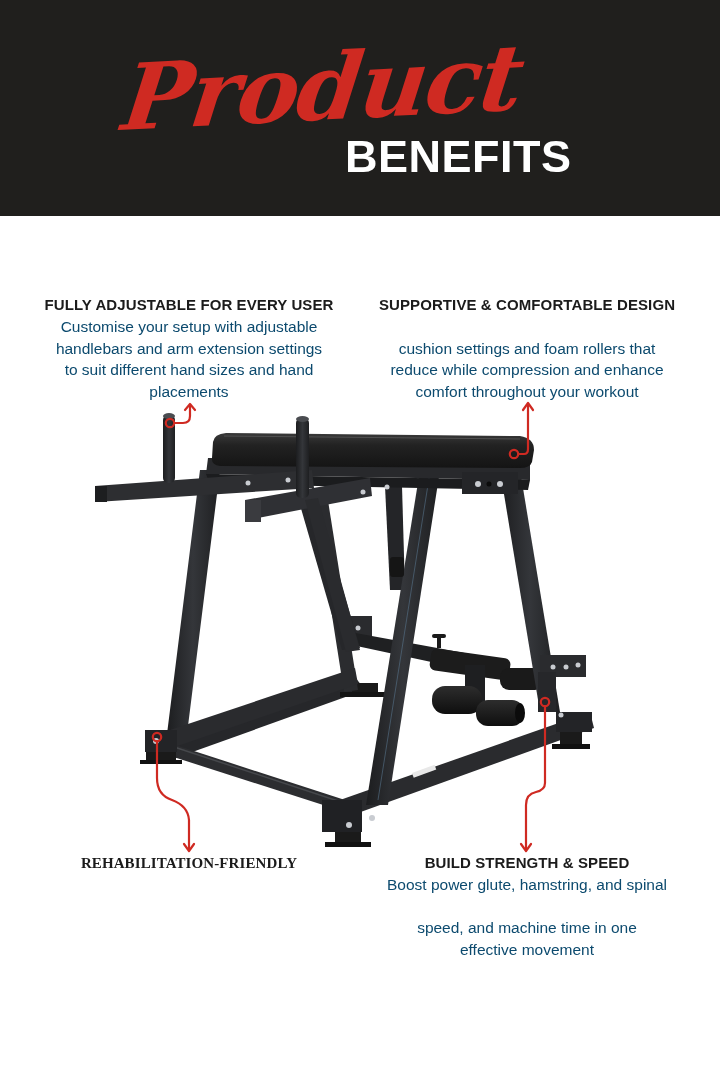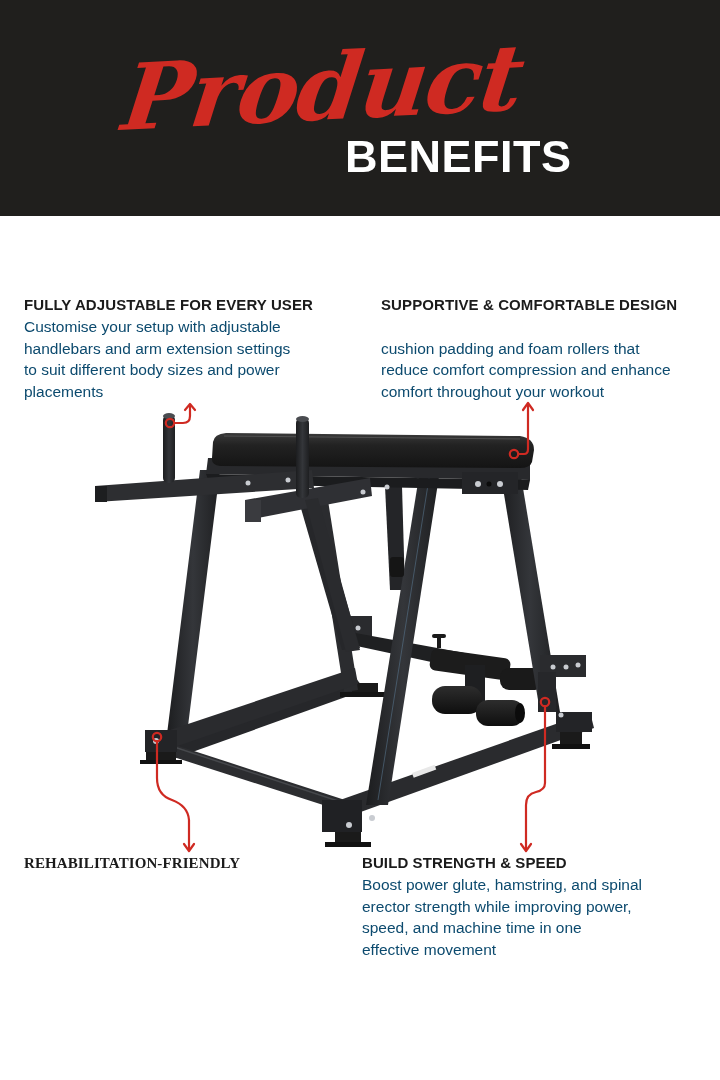--- a/index.html
+++ b/index.html
@@ -45,38 +45,38 @@
     font-weight: bold;
     font-size: 45px;
     line-height: 1;
     letter-spacing: 0.5px;
     color: #ffffff;
     white-space: nowrap;
   }
   .benefit {
     position: absolute;
     width: 330px;
-    text-align: left;
+    text-align: center;
   }
   .benefit h2 {
     margin: 0;
     font-size: 15px;
     font-weight: bold;
     line-height: 20px;
     color: #1b1b1b;
     letter-spacing: 0.1px;
   }
   .benefit p {
     margin: 1px 0 0 0;
     font-size: 15.5px;
     line-height: 21.7px;
     color: #0c4a6e;
   }
   #benefit-tl { left: 24px;  top: 295px; }
-  #benefit-tr { left: 381px; top: 295px; }
+  #benefit-tr { left: 362px; top: 295px; }
   #benefit-bl { left: 24px;  top: 853px; font-family: Liberation Serif, serif; }
   #benefit-br { left: 362px; top: 853px; }
 
   .machine {
     position: absolute;
     left: 0; top: 0;
     width: 720px;
     height: 1080px;
     pointer-events: none;
   }
@@ -233,40 +233,40 @@
       <path d="M521,844 L526,851 L531,844"></path>
     </g>
   </g>
 </svg>
 
 <div class="benefit" id="benefit-tl">
   <h2>FULLY ADJUSTABLE FOR EVERY USER</h2>
   <p>
     <span>Customise your setup with adjustable</span><br>
     <span>handlebars and arm extension settings</span><br>
-    <span>to suit different body sizes and power</span><br>
+    <span>to suit different hand sizes and hand</span><br>
     <span>placements</span>
   </p>
 </div>
 
 <div class="benefit" id="benefit-tr">
   <h2>SUPPORTIVE &amp; COMFORTABLE DESIGN</h2>
   <p>
     <br>
-    <span>cushion padding and foam rollers that</span><br>
-    <span>reduce comfort compression and enhance</span><br>
+    <span>cushion settings and foam rollers that</span><br>
+    <span>reduce while compression and enhance</span><br>
     <span>comfort throughout your workout</span>
   </p>
 </div>
 
 <div class="benefit" id="benefit-bl">
   <h2>REHABILITATION-FRIENDLY</h2>
 </div>
 
 <div class="benefit" id="benefit-br">
   <h2>BUILD STRENGTH &amp; SPEED</h2>
   <p>
     <span>Boost power glute, hamstring, and spinal</span><br>
-    <span>erector strength while improving power,</span><br>
+    <br>
     <span>speed, and machine time in one</span><br>
     <span>effective movement</span>
   </p>
 </div>
 
 </body></html>

